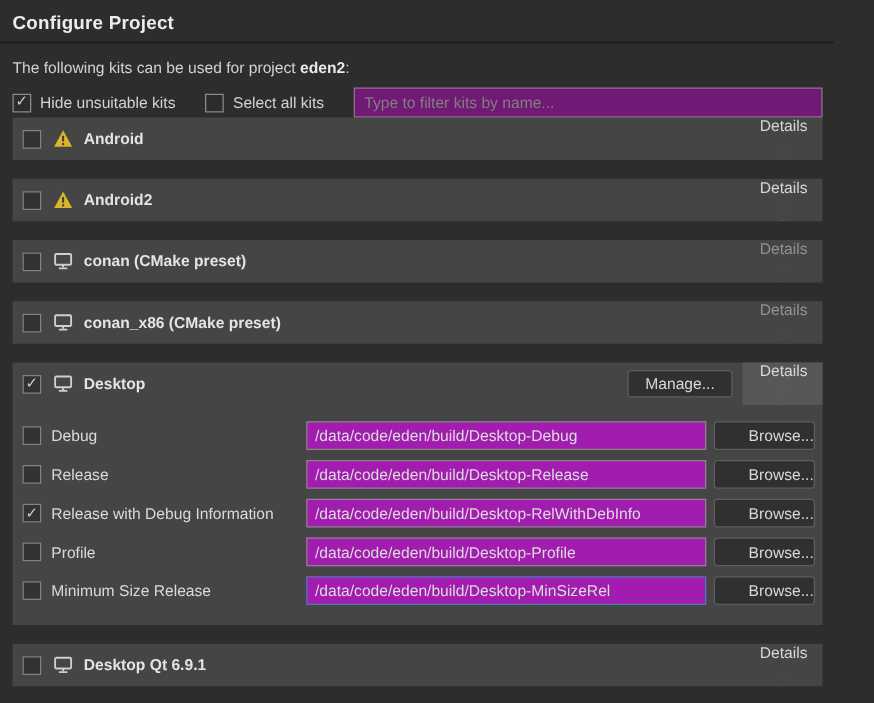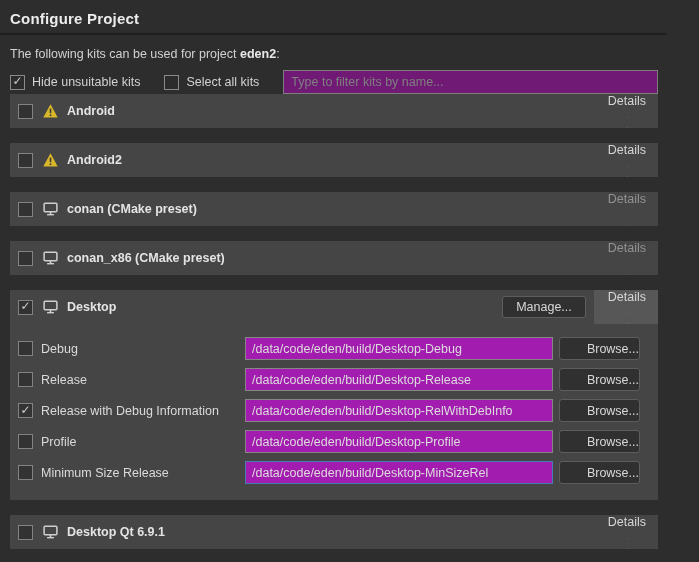--- a/index.html
+++ b/index.html
@@ -54,21 +54,21 @@
     height: 34px; padding: 0 12px 0 14px; display: flex; align-items: center; gap: 9px;
     color: #d6d6d6; font-size: 12.5px; cursor: default; user-select: none; flex-direction: column;
   }
   .details-btn.active { background: #575757; }
   .details-btn.disabled { color: #929292; }
   .details-btn.disabled svg polyline { stroke: #929292; }
   .chev { width: 12px; height: 8px; }
   .chev polyline { fill: none; stroke: #c4c4c4; stroke-width: 1.6; }
 
   
-  .kit-configs { padding: 13px 12px 8px 0; }
+  .kit-configs { padding: 13px 0 8px 0; }
   .cfg-row { display: flex; align-items: center; height: 23px; margin: 0 6px 8px 8px; }
   .cfg-row .checkbox { background: #333333; border-color: #828282; }
   .cfg-label { font-size: 12.5px; color: #dadada; margin-left: 8px; white-space: nowrap; }
   .cfg-left { display: flex; align-items: center; width: 227px; flex: 0 0 227px; }
   .cfg-input {
     flex: 1; height: 23px; background: #a21caf; border: 1px solid #868686;
     color: #dcdcdc; font-size: 12.5px; padding: 0 6px; outline: none; min-width: 0;
     font-family: Liberation Sans, sans-serif;
   }
   .cfg-input.focused { border: 1px solid #467cb4; }

